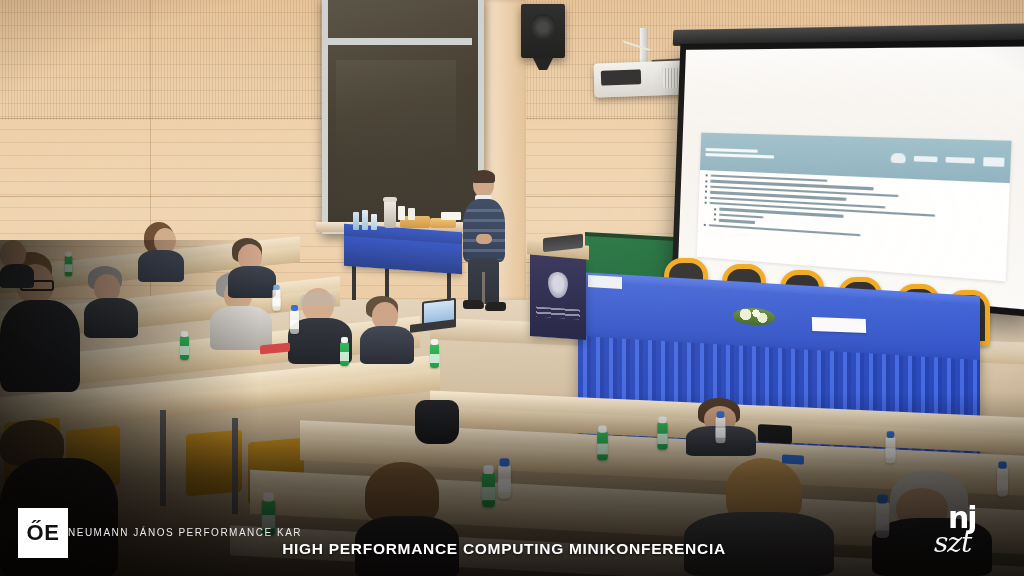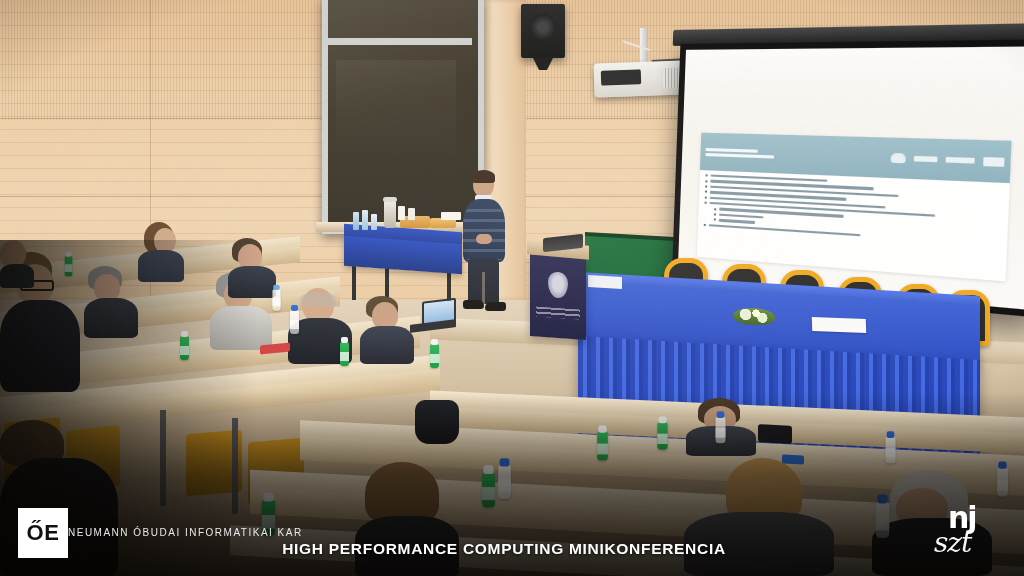--- a/index.html
+++ b/index.html
@@ -566,21 +566,21 @@
   <div id="bottomdark" class="layer"></div>
   <div id="grade" class="layer"></div>
 
   <div id="overlay">
 
     <div id="logo-left">
       <div class="logomark">
         <span>ŐE</span>
       </div>
       <div id="uni-text">
-        <div id="uni-fac">NEUMANN ÓBUDAI INFORMATIKAI KAR</div>
+        <div id="uni-fac">NEUMANN JÁNOS PERFORMANCE KAR</div>
       </div>
     </div>
 
     <div id="title-block">
       <div id="conf-title">HIGH PERFORMANCE COMPUTING MINIKONFERENCIA</div>
     </div>
 
     <div id="logo-right">
       <div id="njszt-nj">nj</div>
       <div id="njszt-szt">szt</div>

